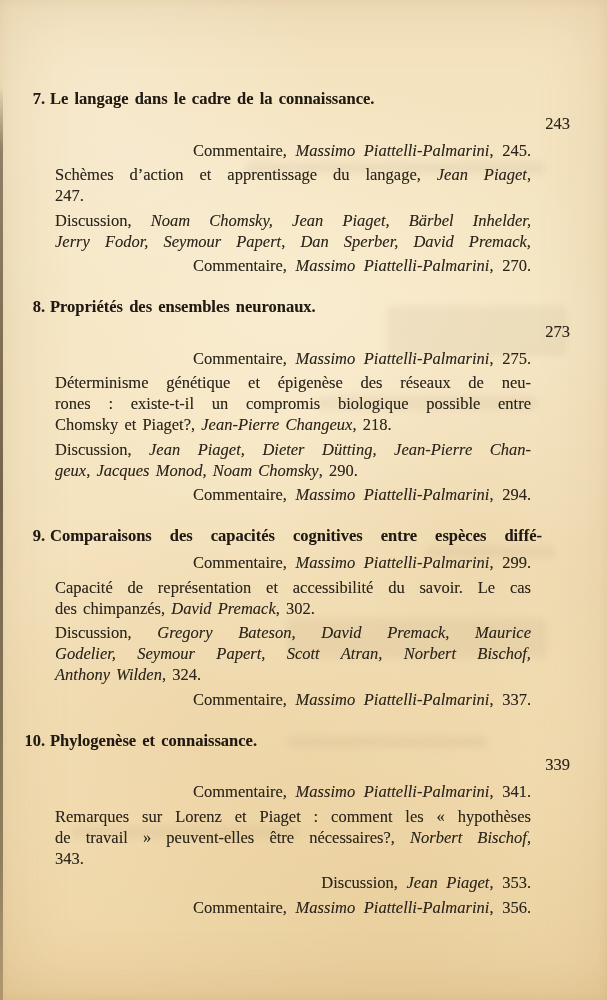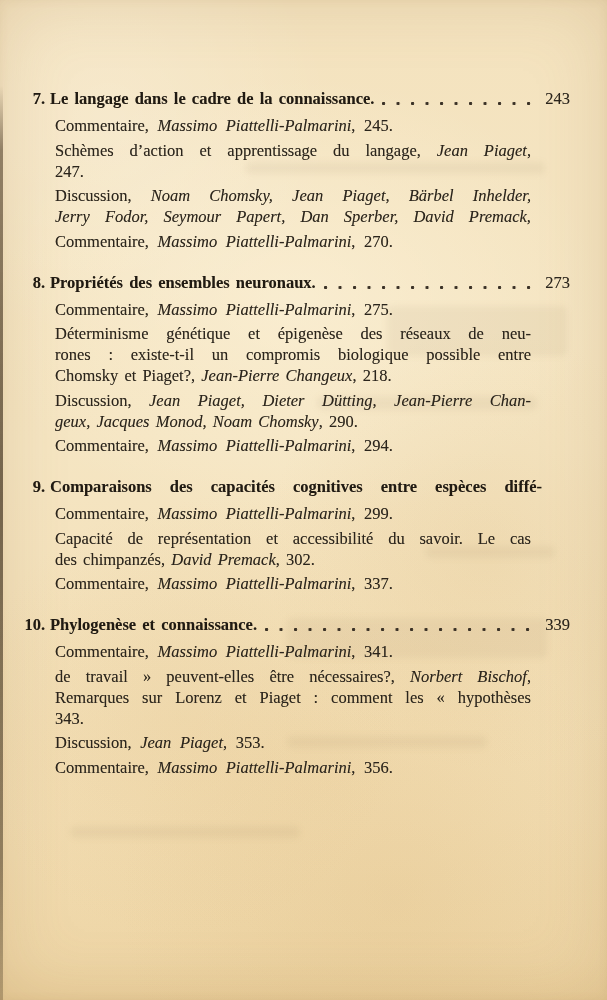--- a/index.html
+++ b/index.html
@@ -43,32 +43,32 @@
   .content{
     position:absolute;left:21px;top:88px;width:549px;
     font-size:16.5px;line-height:21px;
     text-shadow:0 0 0.5px rgba(43,37,28,0.35);
   }
   .sec{margin:0 0 20px 0;}
   .heading{display:flex;margin-bottom:6px;font-weight:bold;color:var(--c-ink-bold,#201a12);}
   .num{flex:0 0 24px;text-align:right;margin-right:5px;white-space:nowrap;}
   .h-lines{flex:1;min-width:0;max-width:520px;word-spacing:2px;}
   .h-line.just{text-align:justify;text-align-last:justify;margin-right:28px;word-spacing:normal;}
-  .h-last{display:flex;}
+  .h-last{display:flex;flex-direction:column;}
   .h-title{white-space:nowrap;}
   .dotfill{
     flex:1;align-self:flex-end;height:3.2px;
     margin:0 11px 3.5px 8px;
     background-image:radial-gradient(circle at 1.6px 1.6px, var(--c-dot,#3a3126) 1.45px, rgba(0,0,0,0) 1.85px);
     background-size:14.5px 3.2px;background-repeat:repeat-x;
   }
   .pg{white-space:nowrap;font-weight:normal;color:var(--c-ink,#2b251c);text-align:right;}
   .entries{margin-left:34px;width:476px;}
   .entry{margin-bottom:3.5px;}
-  .entry.wide .e-line{word-spacing:4.5px;}
+  .entry.wide .e-line{word-spacing:4.5px;text-align:right;}
   .e-line{word-spacing:2px;}
   .e-line.just{text-align:justify;text-align-last:justify;word-spacing:normal;}
   .it{font-style:italic;}
   .rm{font-style:normal;}
 </style>
 </head>
 <body>
 
 <div class="page">
   <div class="edge-left"></div>
@@ -145,20 +145,25 @@
           </div>
         </div>
         <div class="entries">
           <div class="entry wide">
             <div class="e-line"><span class="rm">Commentaire, </span><span class="it">Massimo Piattelli-Palmarini</span><span class="rm">, 299.</span></div>
           </div>
           <div class="entry">
             <div class="e-line just"><span class="rm">Capacité de représentation et accessibilité du savoir. Le cas</span></div>
             <div class="e-line"><span class="rm">des chimpanzés, </span><span class="it">David Premack</span><span class="rm">, 302.</span></div>
           </div>
+          <div class="entry">
+            <div class="e-line just"><span class="rm">Discussion, </span><span class="it">Gregory Bateson, David Premack, Maurice</span></div>
+            <div class="e-line just"><span class="it">Godelier, Seymour Papert, Scott Atran, Norbert Bischof,</span></div>
+            <div class="e-line"><span class="it">Anthony Wilden</span><span class="rm">, 324.</span></div>
+          </div>
           <div class="entry wide">
             <div class="e-line"><span class="rm">Commentaire, </span><span class="it">Massimo Piattelli-Palmarini</span><span class="rm">, 337.</span></div>
           </div>
         </div>
       </section>
       <section class="sec">
         <div class="heading">
           <span class="num">10.</span>
           <div class="h-lines">
             <div class="h-last">
@@ -166,22 +171,22 @@
               <span class="dotfill"></span>
               <span class="pg">339</span>
             </div>
           </div>
         </div>
         <div class="entries">
           <div class="entry wide">
             <div class="e-line"><span class="rm">Commentaire, </span><span class="it">Massimo Piattelli-Palmarini</span><span class="rm">, 341.</span></div>
           </div>
           <div class="entry">
+            <div class="e-line just"><span class="rm">Remarques sur Lorenz et Piaget : comment les « hypothèses</span></div>
             <div class="e-line just"><span class="rm">de travail » peuvent-elles être nécessaires?, </span><span class="it">Norbert Bischof</span><span class="rm">,</span></div>
-            <div class="e-line just"><span class="rm">Remarques sur Lorenz et Piaget : comment les « hypothèses</span></div>
             <div class="e-line"><span class="rm">343.</span></div>
           </div>
           <div class="entry wide">
             <div class="e-line"><span class="rm">Discussion, </span><span class="it">Jean Piaget</span><span class="rm">, 353.</span></div>
           </div>
           <div class="entry wide">
             <div class="e-line"><span class="rm">Commentaire, </span><span class="it">Massimo Piattelli-Palmarini</span><span class="rm">, 356.</span></div>
           </div>
         </div>
       </section>

